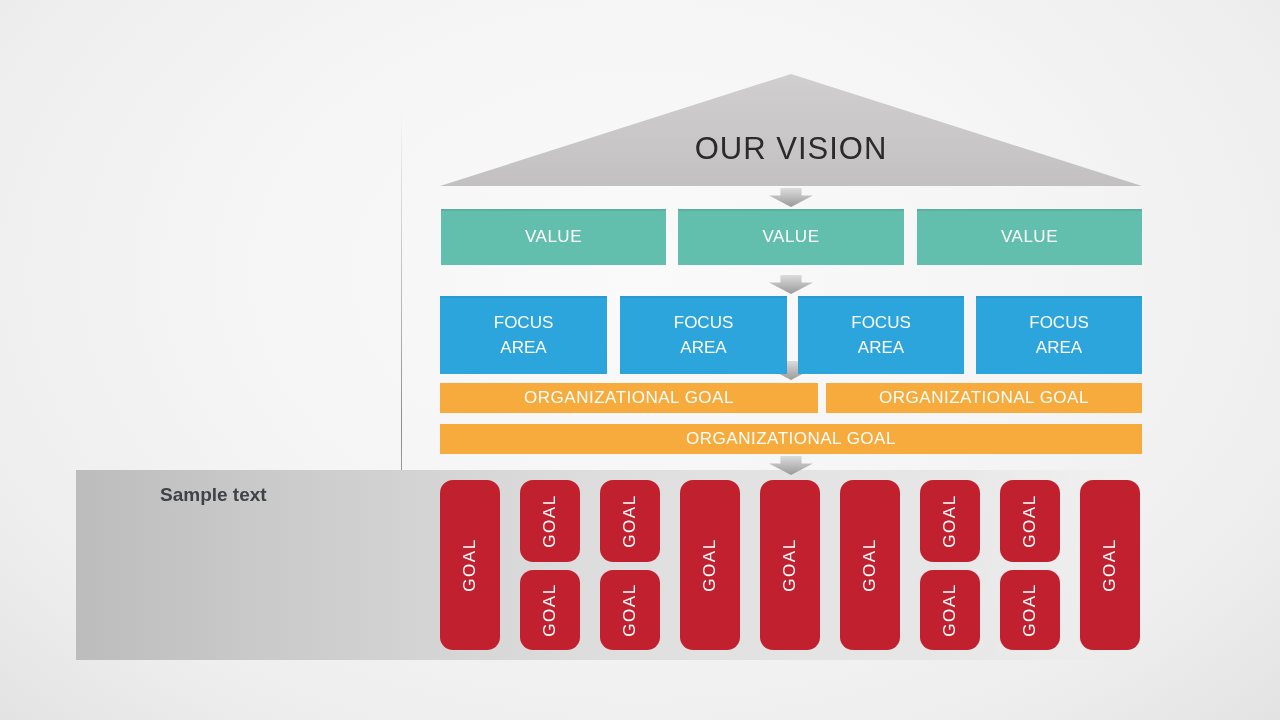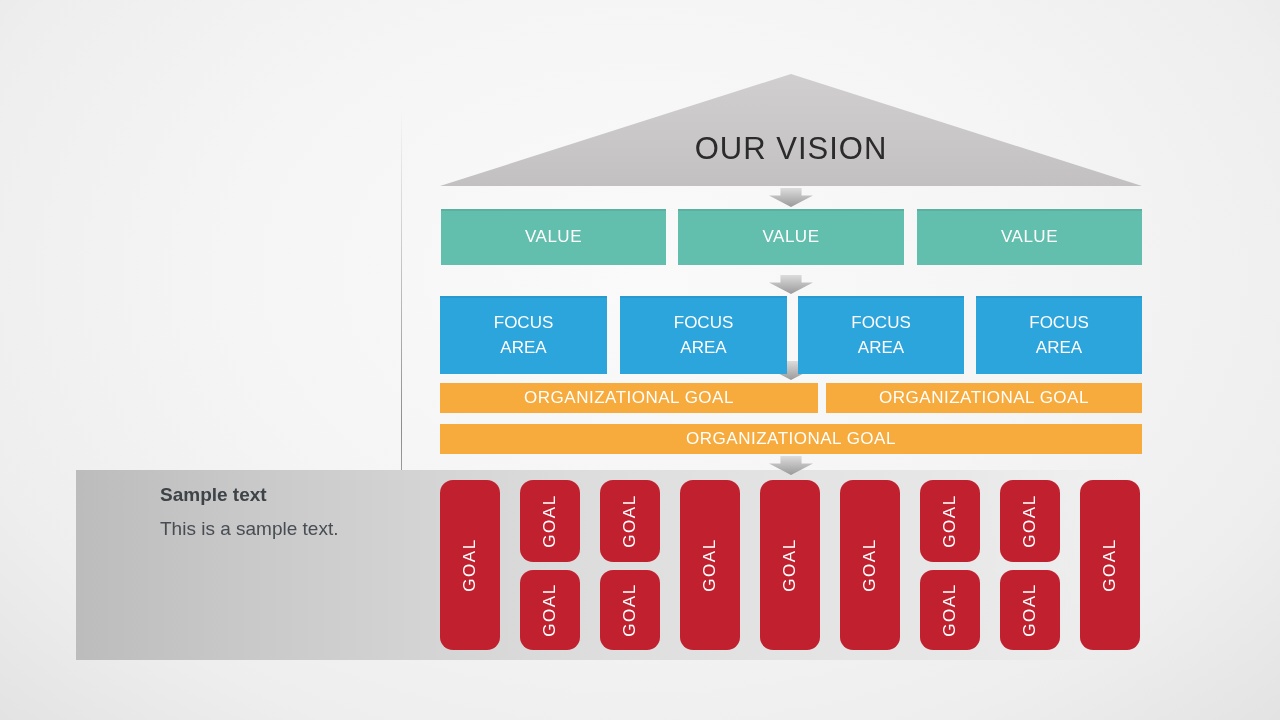--- a/index.html
+++ b/index.html
@@ -84,21 +84,20 @@
 </style>
 </head>
 <body>
 
 <div class="slide">
 
   <div class="divider"></div>
 
   <div class="callout">
     <div class="callout-title">Sample text</div>
-    <div class="callout-body">This is a sample text.</div>
   </div>
 
   <div class="roof"></div>
   <div class="roof-title">OUR VISION</div>
 
   <div class="down-arrow arrow-1"></div>
   <div class="down-arrow arrow-2"></div>
   <div class="down-arrow arrow-3"></div>
   <div class="down-arrow arrow-4"></div>
 

